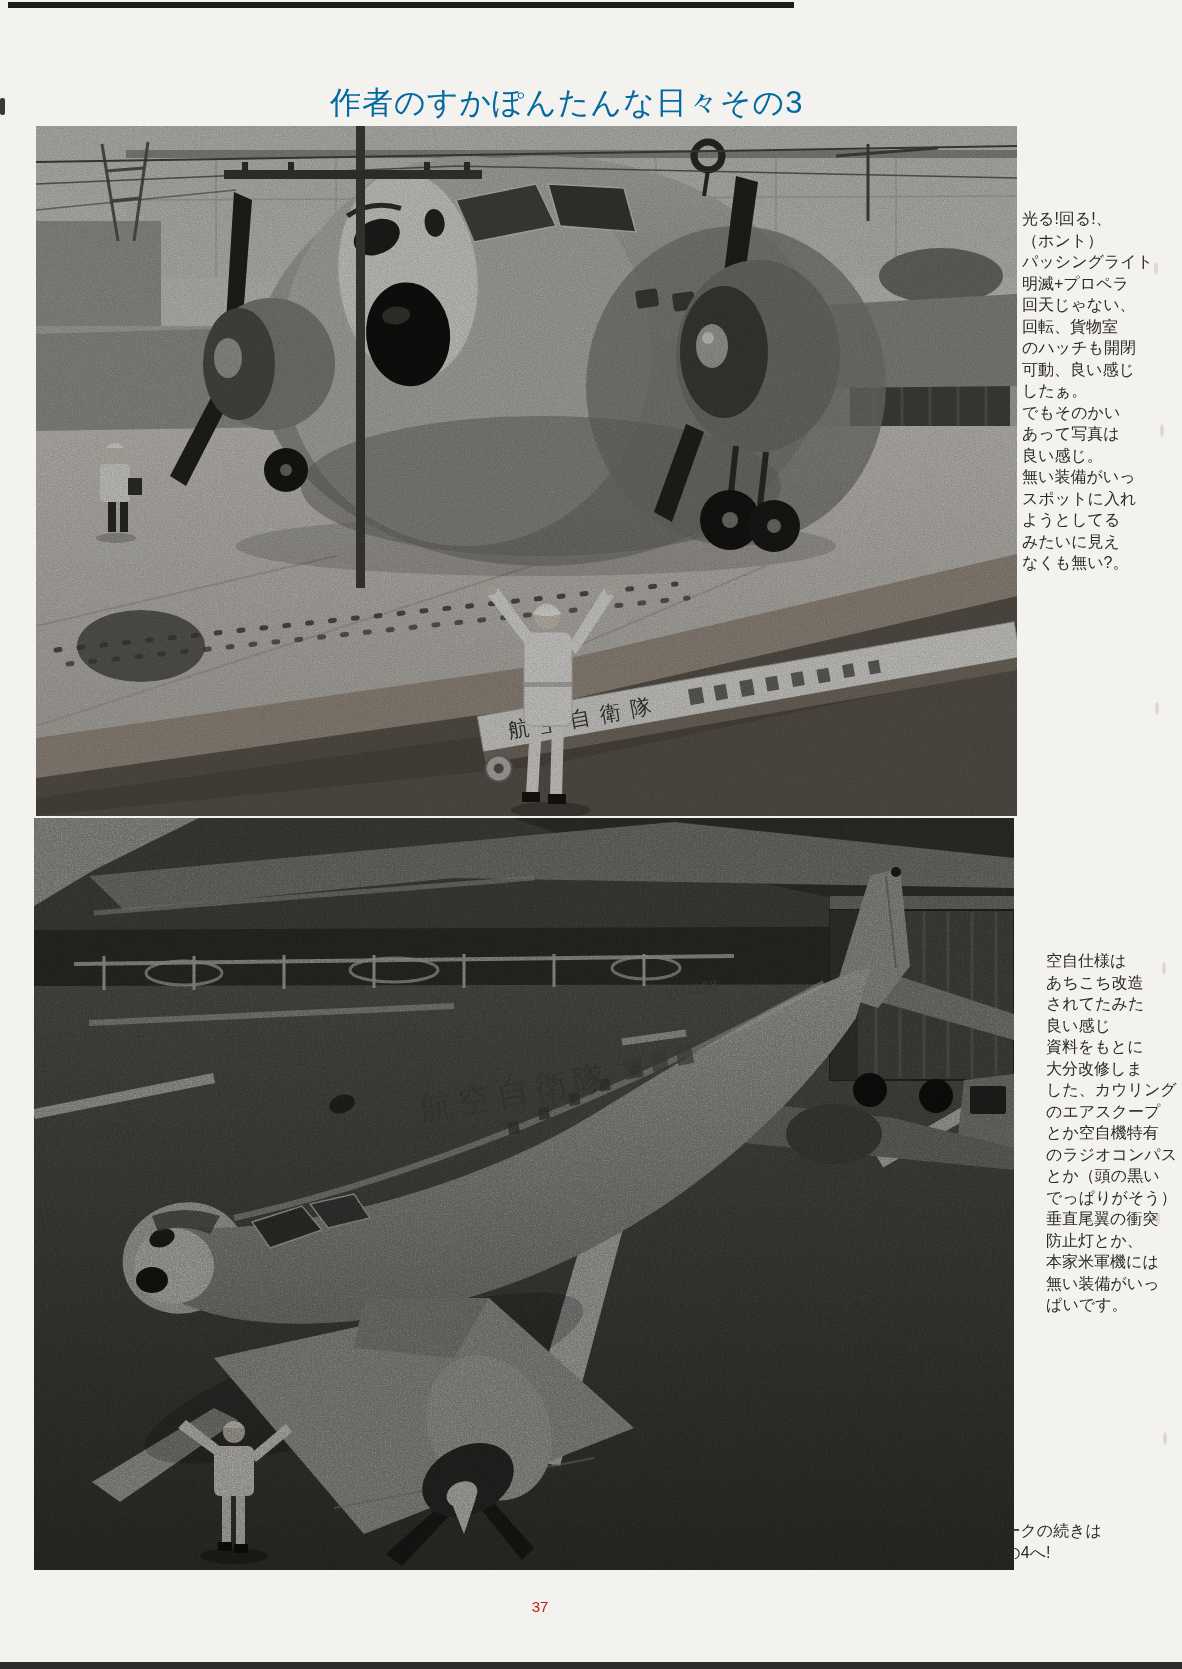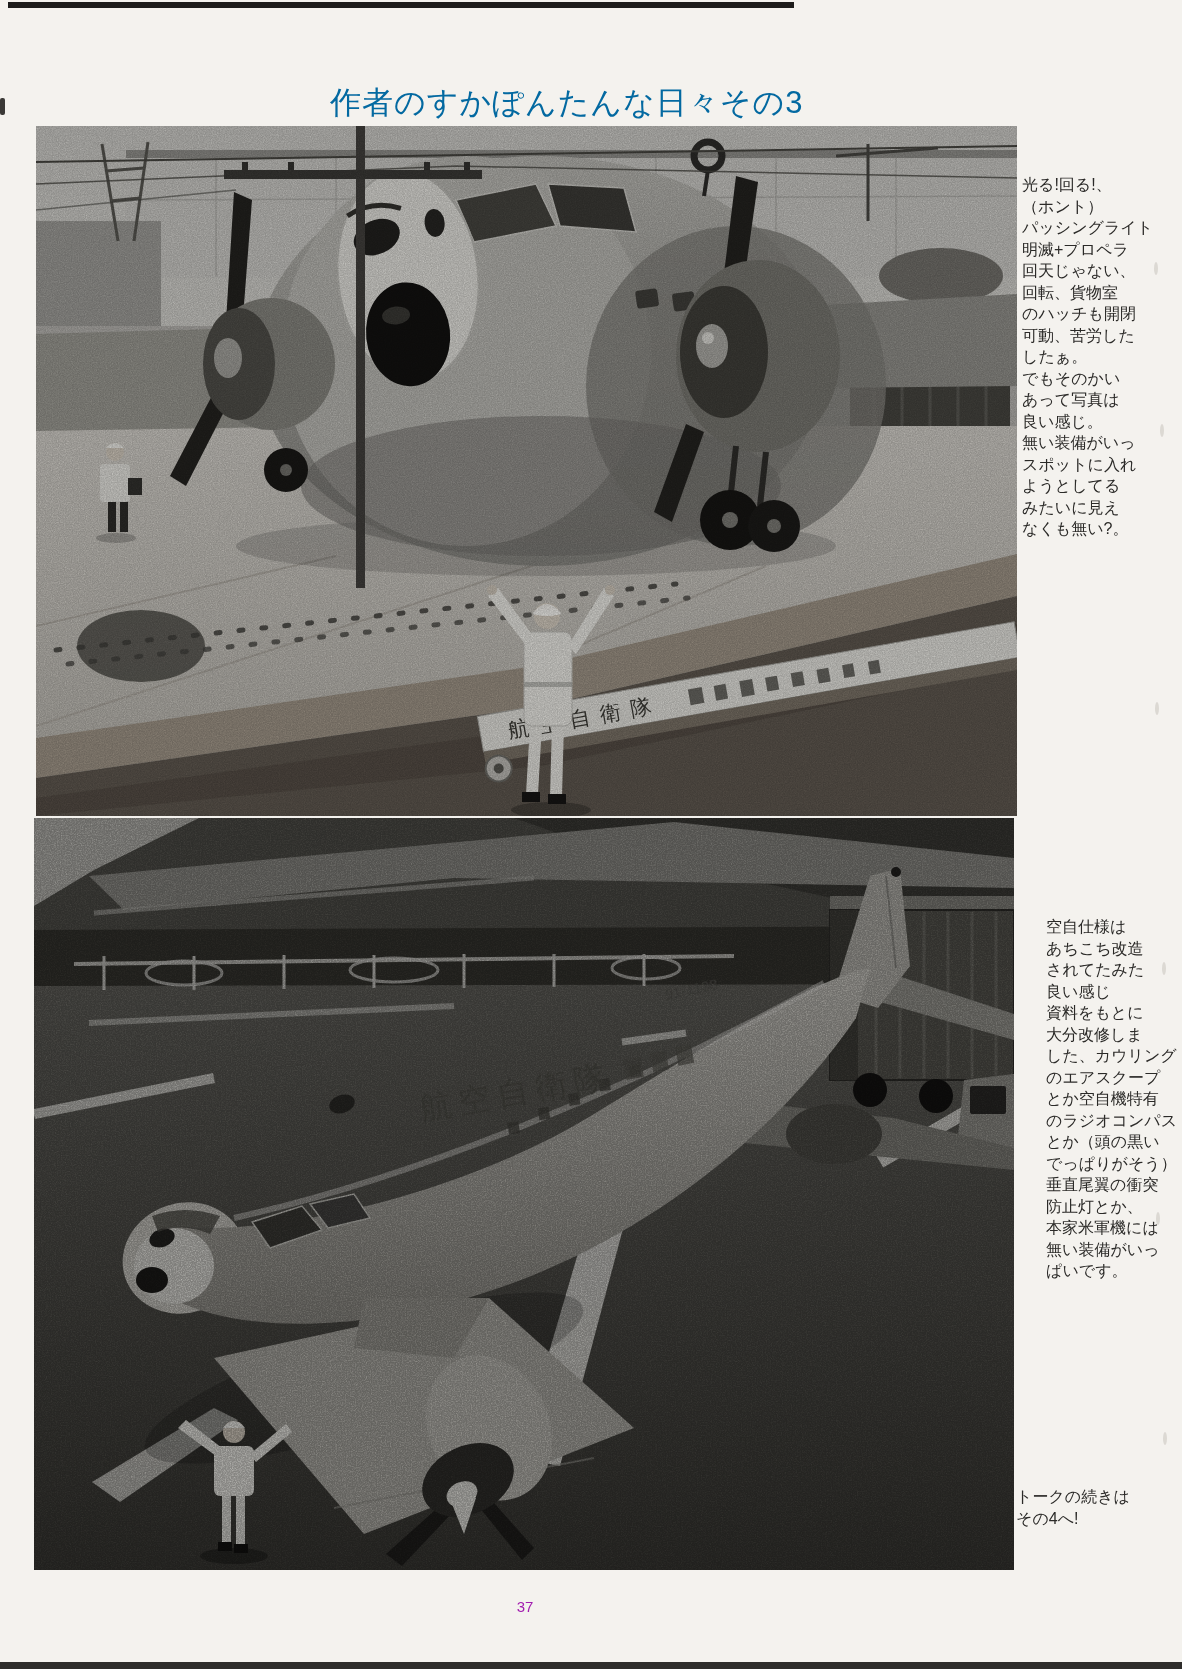--- a/index.html
+++ b/index.html
@@ -7,25 +7,25 @@
         font-family:"Liberation Sans","DejaVu Sans",sans-serif;color:var(--ink,#262524);}
   .top-rule{position:absolute;left:8px;top:2px;width:786px;height:6px;background:var(--rule,#1d1c1b);}
   .bottom-rule{position:absolute;left:0;top:1662px;width:1182px;height:7px;background:#2e2d2b;}
   .edge-mark{position:absolute;left:0;top:98px;width:5px;height:17px;background:#3a3936;border-radius:2px;}
   .page-title{position:absolute;left:330px;top:82px;font-size:31px;font-weight:500;letter-spacing:1px;
               color:#0369a1;white-space:nowrap;}
   .photo{position:absolute;line-height:0;}
   .photo svg{display:block;}
   .photo1{left:36px;top:126px;width:981px;height:690px;}
   .photo2{left:34px;top:818px;width:980px;height:752px;}
-  .caption{position:absolute;width:150px;font-size:16px;line-height:21.5px;font-weight:500;color:#2b2a28;}
+  .caption{position:absolute;width:150px;font-size:16px;line-height:21.5px;font-weight:500;color:#2b2a28;margin-top:34px;}
   .caption1{left:1022px;top:174px;}
   .caption2{left:1046px;top:916px;}
-  .caption3{left:1016px;top:1486px;}
-  .page-number{position:absolute;left:505px;top:1598px;width:40px;text-align:center;font-size:15px;color:#a21caf;}
+  .caption3{left:988px;top:1486px;}
+  .page-number{position:absolute;left:520px;top:1598px;width:40px;text-align:center;font-size:15px;color:#b91c1c;}
   .scan-mark{position:absolute;width:4px;height:13px;background:#c8c5be;border-radius:50%;opacity:.55;}
 </style>
 </head>
 <body>
 
 <div class="page">
 
   <div class="top-rule"></div>
   <div class="edge-mark"></div>
 
@@ -378,21 +378,21 @@
   </div>
 
   <div class="caption caption1">
       <div>光る!回る!、</div>
       <div>（ホント）</div>
       <div>パッシングライト</div>
       <div>明滅+プロペラ</div>
       <div>回天じゃない、</div>
       <div>回転、貨物室</div>
       <div>のハッチも開閉</div>
-      <div>可動、苦労した</div>
+      <div>可動、良い感じ</div>
       <div>したぁ。</div>
       <div>でもそのかい</div>
       <div>あって写真は</div>
       <div>良い感じ。</div>
       <div>無い装備がいっ</div>
       <div>スポットに入れ</div>
       <div>ようとしてる</div>
       <div>みたいに見え</div>
       <div>なくも無い?。</div>
     </div>

